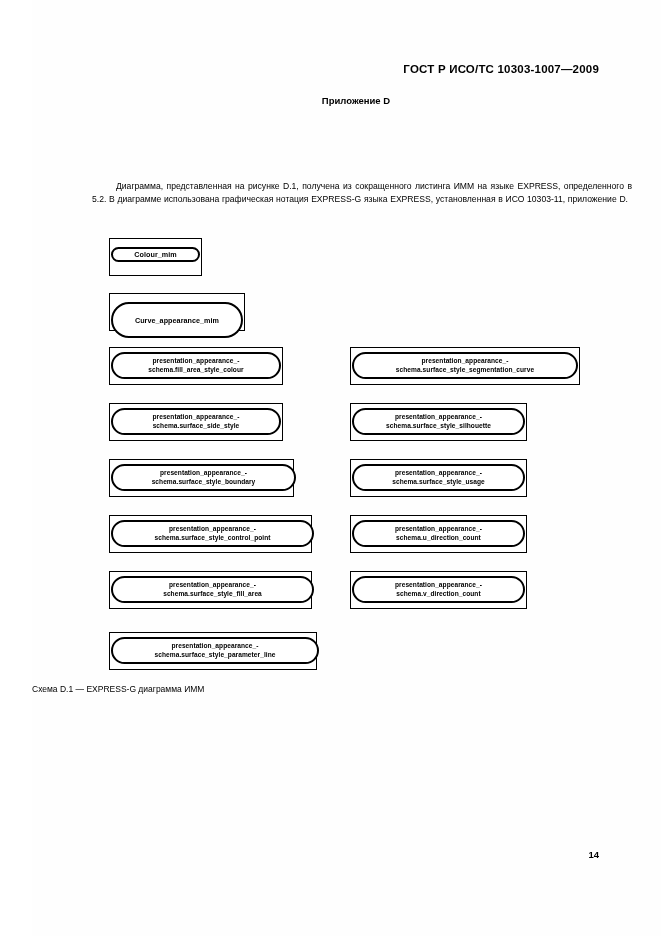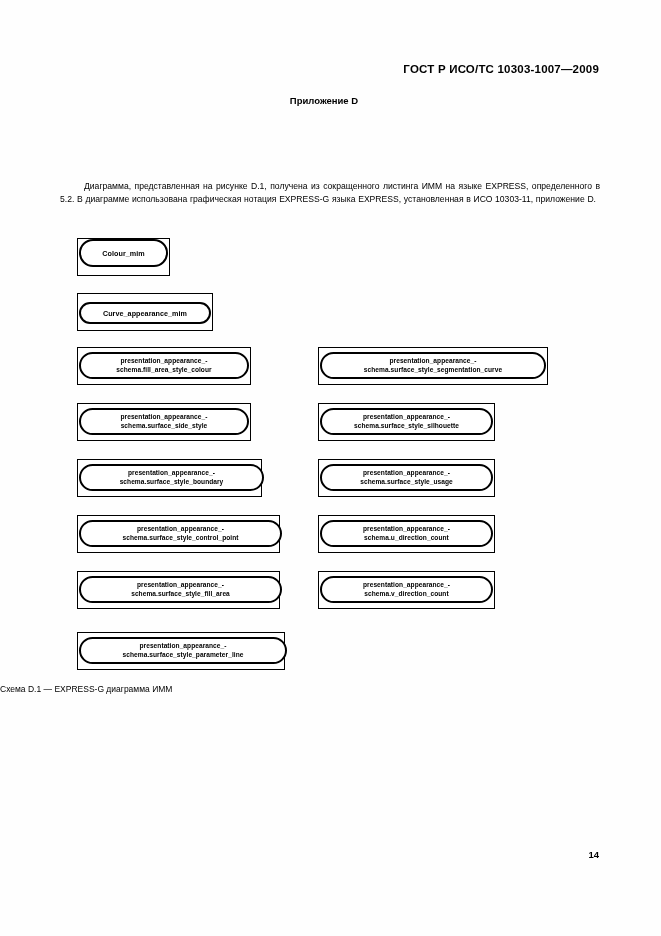--- a/index.html
+++ b/index.html
@@ -13,20 +13,21 @@
     position: relative;
     font-family: "Liberation Sans", sans-serif;
     color: #000000;
     overflow: hidden;
   }
 
   .page {
     position: absolute;
     inset: 0;
     background: #fefefe;
+    margin-left: 32px;
   }
 
   
   .doc-header {
     position: absolute;
     top: 63px;
     right: 62px;
     font-size: 11.5px;
     font-weight: bold;
     letter-spacing: 0.2px;
@@ -140,25 +141,25 @@
 
   <div class="annex-block">
     <div>Приложение D</div>
   </div>
 
 
   <div class="body-par">Диаграмма, представленная на рисунке D.1, получена из сокращенного листинга ИММ на языке EXPRESS, определенного в 5.2. В диаграмме использована графическая нотация EXPRESS-G языка EXPRESS, установленная в ИСО 10303-11, приложение D.</div>
 
   <div class="diagram" id="diagram-layer">
       <div class="schema-box" style="left: 77px; top: 238px; width: 93px; height: 38px;"></div>
-      <div class="schema-pill" style="left: 79px; top: 239px; width: 89px; height: 28px;">
+      <div class="schema-pill" style="left: 79px; top: 247px; width: 89px; height: 15px;">
         <span class="pill-text single">Colour_mim</span>
       </div>
       <div class="schema-box" style="left: 77px; top: 293px; width: 136px; height: 38px;"></div>
-      <div class="schema-pill" style="left: 79px; top: 302px; width: 132px; height: 22px;">
+      <div class="schema-pill" style="left: 79px; top: 302px; width: 132px; height: 36px;">
         <span class="pill-text single">Curve_appearance_mim</span>
       </div>
       <div class="schema-box" style="left: 77px; top: 347px; width: 174px; height: 38px;"></div>
       <div class="schema-pill" style="left: 79px; top: 352px; width: 170px; height: 27px;">
         <span class="pill-text">presentation_appearance_-
 schema.fill_area_style_colour</span>
       </div>
       <div class="schema-box" style="left: 318px; top: 347px; width: 230px; height: 38px;"></div>
       <div class="schema-pill" style="left: 320px; top: 352px; width: 226px; height: 27px;">
         <span class="pill-text">presentation_appearance_-

